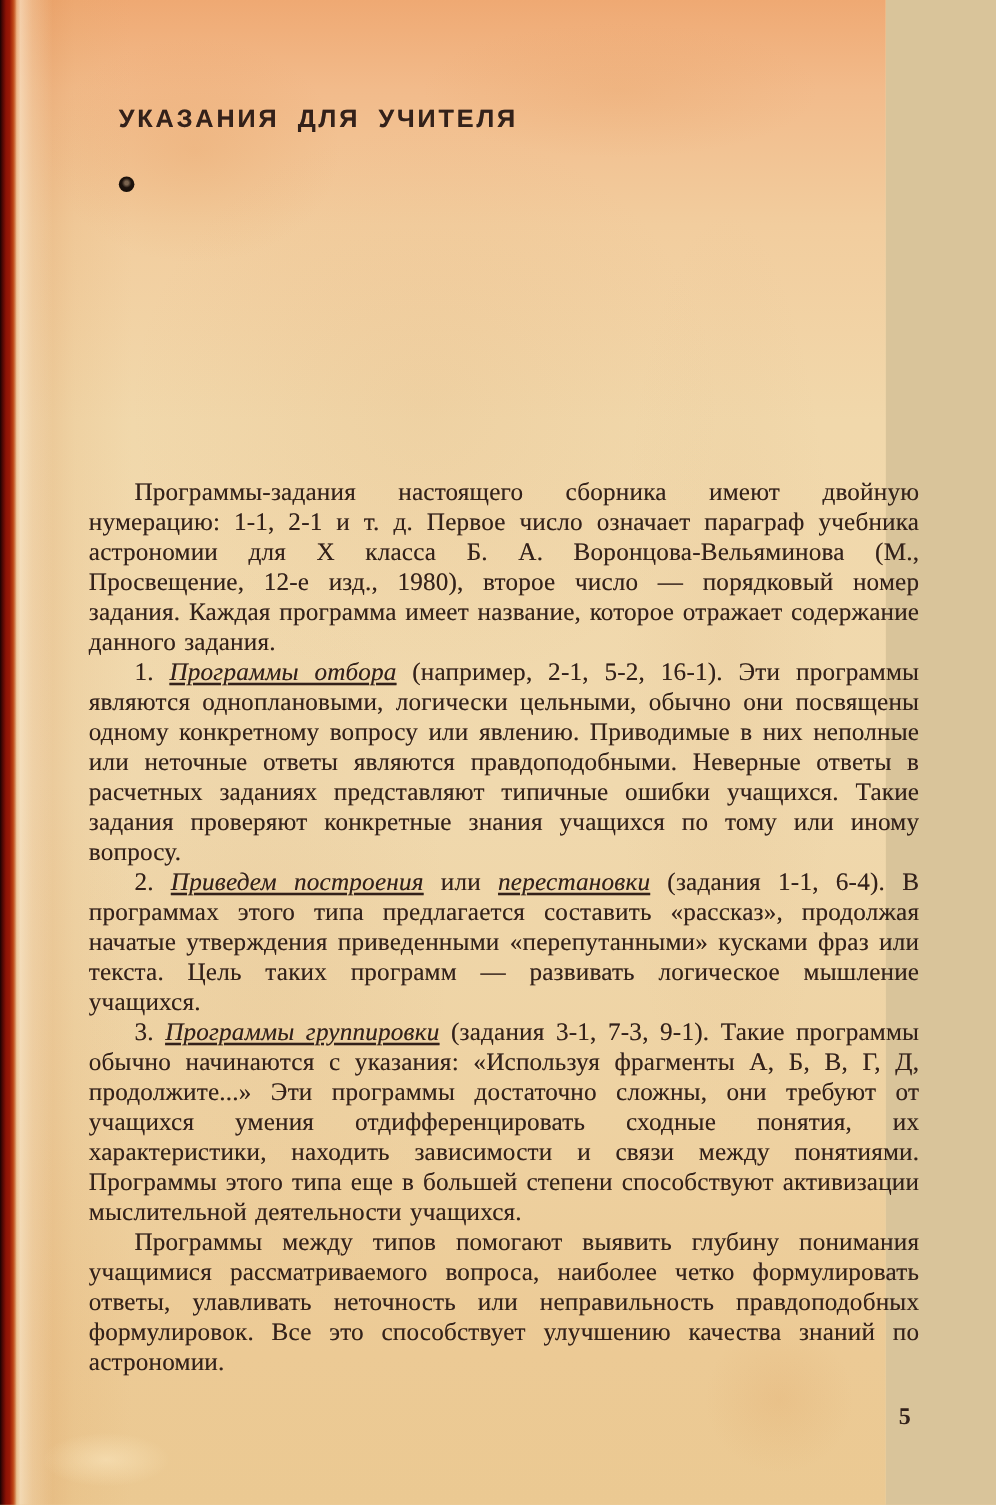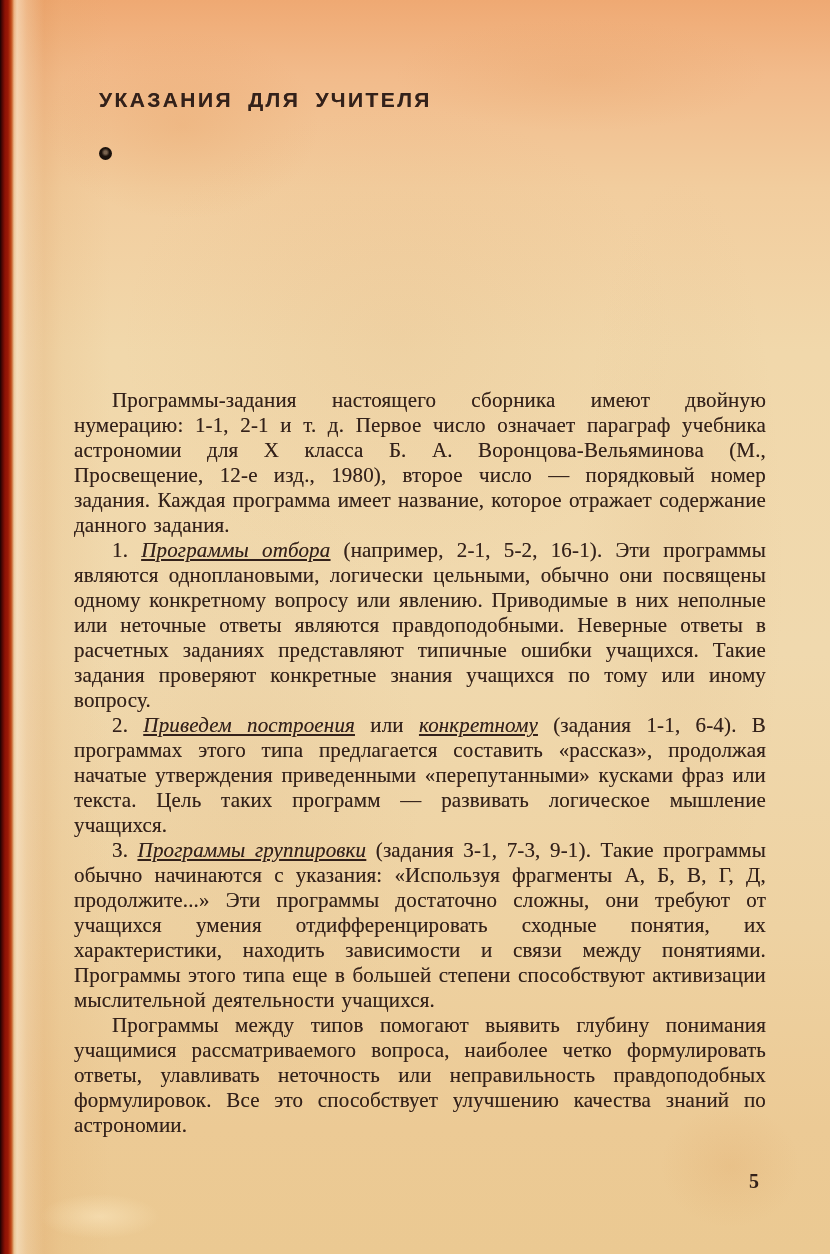--- a/index.html
+++ b/index.html
@@ -2,21 +2,21 @@
 <html style="--ink: #33211a; --binding-red: #8d1205;"><head>
 <meta charset="utf-8">
 <style>
   html,body{margin:0;padding:0;}
   body{
     width:830px;height:1254px;overflow:hidden;
     font-family:"Liberation Serif","DejaVu Serif",serif;
     background:#d9c49a;
   }
   .page{
-    position:relative;width:830px;height:1254px;
+    position:relative;width:738px;height:1254px;
     background-color:#f1d7a9;
     background-image:
       
       radial-gradient(closest-side at 22% 10%, rgba(224,140,72,0.20), rgba(0,0,0,0) 75%),
       radial-gradient(closest-side at 70% 6%,  rgba(226,150,85,0.18), rgba(0,0,0,0) 75%),
       radial-gradient(closest-side at 48% 27%, rgba(213,150,90,0.10), rgba(0,0,0,0) 70%),
       radial-gradient(closest-side at 82% 45%, rgba(205,150,95,0.08), rgba(0,0,0,0) 70%),
       radial-gradient(closest-side at 30% 63%, rgba(200,145,90,0.07), rgba(0,0,0,0) 70%),
       radial-gradient(closest-side at 12% 97%, rgba(255,240,205,0.45), rgba(0,0,0,0) 60%),
       radial-gradient(closest-side at 88% 93%, rgba(215,140,70,0.14), rgba(0,0,0,0) 70%),
@@ -40,21 +40,21 @@
     letter-spacing:2.4px;word-spacing:7px;
     color:var(--ink,#33211a);
     text-shadow:0 0 0.5px rgba(51,33,26,0.55);
   }
   .ink-dot{
     position:absolute;left:99px;top:147px;width:13px;height:13px;
     border-radius:50%;
     background:radial-gradient(circle at 50% 42%, #7a6450 0px, #7a6450 1.5px, #1d130d 4px, #140c08 100%);
   }
   .body-text{
-    position:absolute;left:74px;top:388px;width:692px;
+    position:absolute;left:74px;top:398px;width:692px;
     color:var(--ink,#33211a);
     font-size:21px;line-height:25px;
     word-spacing:1.5px;letter-spacing:0.15px;
     text-shadow:0 0 0.4px rgba(56,37,27,0.5);
   }
   .body-text p{margin:0;text-indent:38px;text-align:justify;}
   .body-text p.justify-last{text-align-last:justify;}
   .body-text i{font-style:italic;text-decoration:underline;}
   .page-number{
     position:absolute;left:749px;top:1171px;
@@ -65,18 +65,18 @@
 </head>
 <body>
 
 <div class="page">
   <div class="binding"></div>
   <h1 class="page-title">УКАЗАНИЯ ДЛЯ УЧИТЕЛЯ</h1>
   <div class="ink-dot"></div>
   <div class="body-text">
       <p><span>Программы-задания настоящего сборника имеют двойную нумерацию: 1-1, 2-1 и т. д. Первое число означает параграф учебника астрономии для X класса Б. А. Воронцова-Вельяминова (М., Просвещение, 12-е изд., 1980), второе число — порядковый номер задания. Каждая программа имеет название, которое отражает содержание данного задания.</span></p>
       <p><span>1. </span><i>Программы отбора</i><span> (например, 2-1, 5-2, 16-1). Эти программы являются одноплановыми, логически цельными, обычно они посвящены одному конкретному вопросу или явлению. Приводимые в них неполные или неточные ответы являются правдоподобными. Неверные ответы в расчетных заданиях представляют типичные ошибки учащихся. Такие задания проверяют конкретные знания учащихся по тому или иному вопросу.</span></p>
-      <p><span>2. </span><i>Приведем построения</i><span> или </span><i>конкретному</i><span> (задания 1-1, 6-4). В программах этого типа предлагается составить «рассказ», продолжая начатые утверждения приведенными «перепутанными» кусками фраз или текста. Цель таких программ — развивать логическое мышление учащихся.</span></p>
+      <p><span>2. </span><i>Приведем построения</i><span> или </span><i>перестановки</i><span> (задания 1-1, 6-4). В программах этого типа предлагается составить «рассказ», продолжая начатые утверждения приведенными «перепутанными» кусками фраз или текста. Цель таких программ — развивать логическое мышление учащихся.</span></p>
       <p><span>3. </span><i>Программы группировки</i><span> (задания 3-1, 7-3, 9-1). Такие программы обычно начинаются с указания: «Используя фрагменты А, Б, В, Г, Д, продолжите...» Эти программы достаточно сложны, они требуют от учащихся умения отдифференцировать сходные понятия, их характеристики, находить зависимости и связи между понятиями. Программы этого типа еще в большей  степени способствуют активизации мыслительной деятельности учащихся.</span></p>
       <p><span>Программы между типов помогают выявить глубину понимания учащимися рассматриваемого вопроса, наиболее четко формулировать ответы, улавливать неточность или неправильность правдоподобных формулировок. Все это способствует улучшению качества знаний по астрономии.</span></p>
     </div>
   <div class="page-number">5</div>
 </div>
 
 </body></html>

